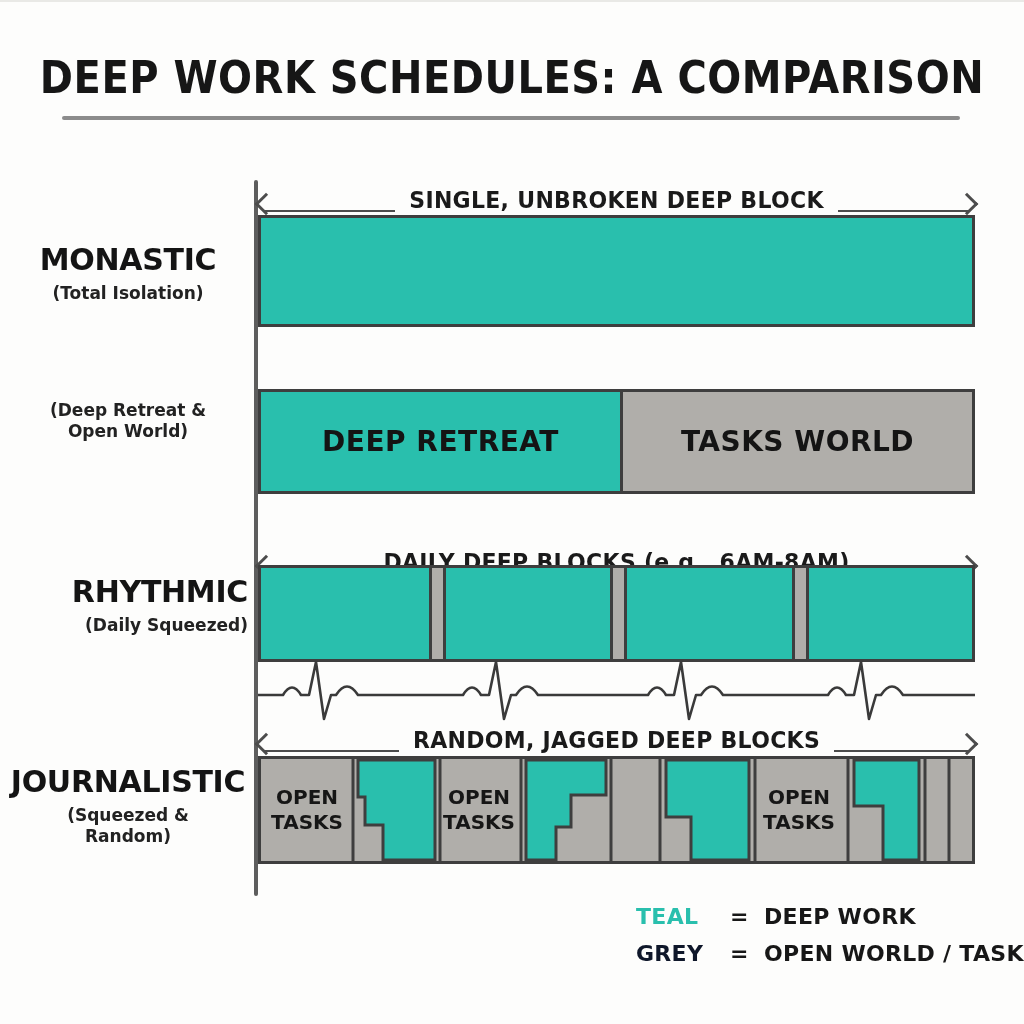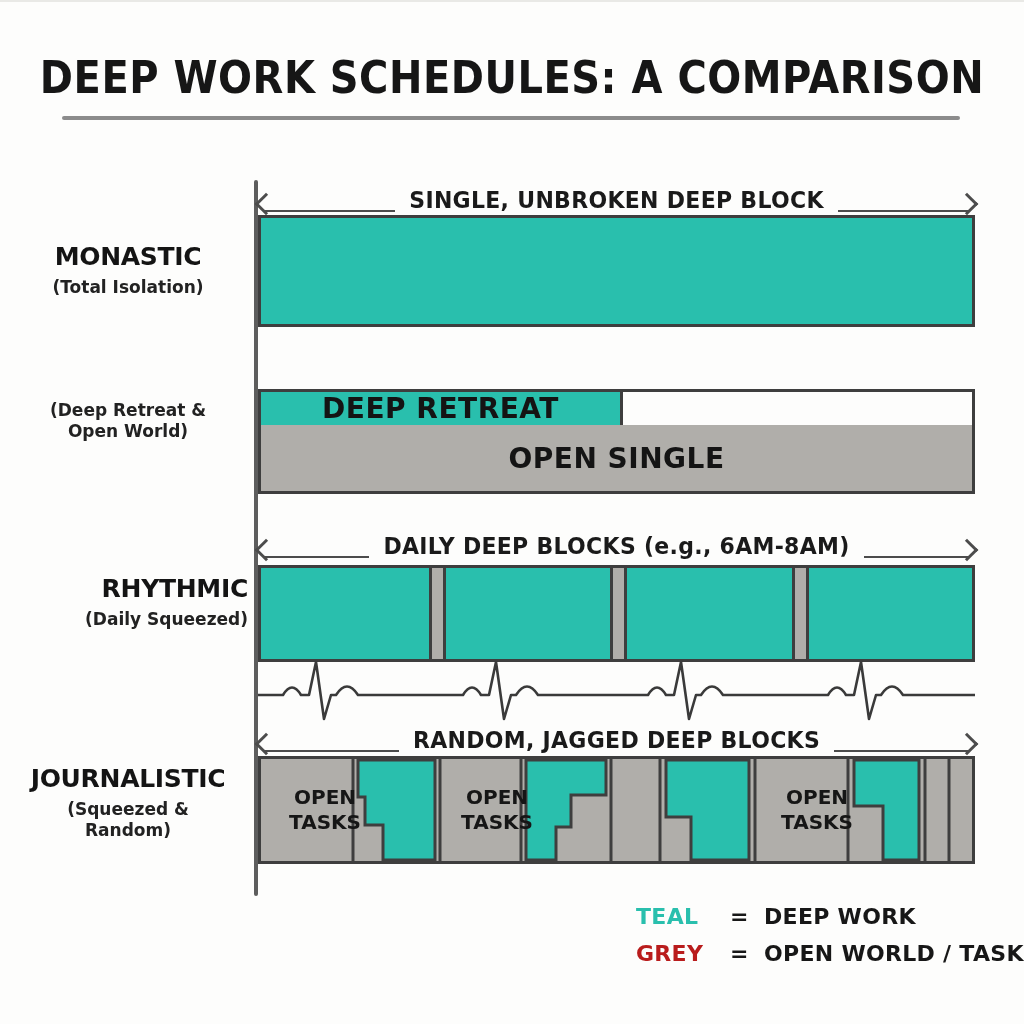--- a/index.html
+++ b/index.html
@@ -15,67 +15,67 @@
     transform:scaleY(1.12);
   }
   .title-underline{
     position:absolute;top:114px;left:62px;width:898px;height:4px;
     background:#8c8c8c;border-radius:2px;
   }
   
   .axis{position:absolute;left:254px;top:178px;width:4px;height:716px;background:#5d5d5d;border-radius:2px;}
   
   .rowlabel{position:absolute;left:8px;width:240px;text-align:center;}
-  .rowlabel .main{font-size:25px;font-weight:bold;letter-spacing:-.3px;color:#141414;}
+  .rowlabel .main{font-size:30px;font-weight:bold;letter-spacing:-.3px;color:#141414;}
   .rowlabel .sub{font-size:17px;font-weight:bold;color:#222;margin:6px auto 0;line-height:1.25;}
   #lbl-monastic{top:240px;}
   #lbl-bimodal{top:392px;} #lbl-bimodal .sub{width:212px;}
   #lbl-rhythmic{top:572px;text-align:right;}
   #lbl-journalistic{top:762px;} #lbl-journalistic .sub{width:170px;}
   
   .annotation{position:absolute;left:258px;width:717px;height:28px;display:flex;align-items:flex-end;}
   .annotation .aline{flex:1;height:0;border-top:2.5px solid #4c4c4c;}
   .annotation .atext{
     font-size:22px;font-weight:bold;letter-spacing:.3px;color:#1a1a1a;
     padding:0 14px;white-space:nowrap;transform:scaleY(1.08);
   }
   .chev{width:13px;height:13px;border-left:3px solid #4c4c4c;border-bottom:3px solid #4c4c4c;flex:0 0 auto;}
   .chev.left{transform:rotate(45deg);margin-right:-10px;}
   .chev.right{transform:rotate(225deg);margin-left:-10px;}
   #ann-monastic{top:182px;}
-  #ann-rhythmic{top:528px;}
+  #ann-rhythmic{top:544px;text-decoration:underline;}
   #ann-journalistic{top:722px;}
   
-  .bar{position:absolute;left:258px;width:717px;box-sizing:border-box;border:3px solid #3e3e3e;flex-direction:column;}
+  .bar{position:absolute;left:258px;width:717px;box-sizing:border-box;border:3px solid #3e3e3e;}
   #bar-monastic{top:213px;height:112px;background:#29bfad;}
   #bar-bimodal{top:387px;height:105px;display:flex;}
   #bar-bimodal .seg{display:flex;align-items:center;justify-content:center;
       font-size:28px;font-weight:bold;color:#141414;letter-spacing:.5px;}
   #bar-bimodal .seg.deep{width:50.5%;background:#29bfad;border-right:3px solid #3e3e3e;}
   #bar-bimodal .seg.open{flex:1;background:#b0aeaa;}
   #bar-rhythmic{top:563px;height:97px;background:#29bfad;}
   .rdivider{position:absolute;top:0;height:100%;width:17px;background:#b0aeaa;
       border-left:3px solid #3e3e3e;border-right:3px solid #3e3e3e;box-sizing:border-box;}
   #rdiv-1{left:168px;} #rdiv-2{left:349px;} #rdiv-3{left:531px;}
   
   #ekg{position:absolute;left:258px;top:648px;width:717px;height:78px;}
   
   #bar-journalistic{top:754px;height:108px;background:#b0aeaa;}
   #bar-journalistic svg{position:absolute;inset:0;width:100%;height:100%;}
   .open-tasks{
     position:absolute;top:0;height:100%;display:flex;align-items:center;justify-content:center;
-    text-align:center;font-size:20px;font-weight:bold;line-height:1.25;color:#161616;width:92px;padding-left:18px;
+    text-align:center;font-size:20px;font-weight:bold;line-height:1.25;color:#161616;width:92px;
   }
   #ot-1{left:0px;} #ot-2{left:172px;} #ot-3{left:492px;}
   
   .legend{position:absolute;left:636px;top:902px;display:grid;
     grid-template-columns:86px 26px auto;column-gap:8px;row-gap:12px;align-items:center;}
   .legend span{font-size:22px;font-weight:bold;letter-spacing:.3px;white-space:nowrap;}
   .legend .sw.teal{color:#29bfad;}
-  .legend .sw.grey{color:#b91c1c;}
+  .legend .sw.grey{color:#0f172a;}
   .legend .eq,.legend .desc{color:#171717;}
 </style>
 </head>
 <body>
 
 <div class="canvas">
 
   <div class="title">DEEP WORK SCHEDULES: A COMPARISON</div>
   <div class="title-underline"></div>
 
@@ -105,21 +105,21 @@
     <span class="chev right"></span>
   </div>
 
   <div class="bar" id="bar-monastic"></div>
 
   <div class="bar" id="bar-bimodal">
     <div class="seg deep">
       <span>DEEP RETREAT</span>
     </div>
     <div class="seg open">
-      <span>OPEN SINGLE</span>
+      <span>TASKS WORLD</span>
     </div>
   </div>
 
   <div class="annotation" id="ann-rhythmic">
     <span class="chev left"></span>
     <span class="aline"></span>
     <span class="atext">DAILY DEEP BLOCKS (e.g., 6AM-8AM)</span>
     <span class="aline"></span>
     <span class="chev right"></span>
   </div>

